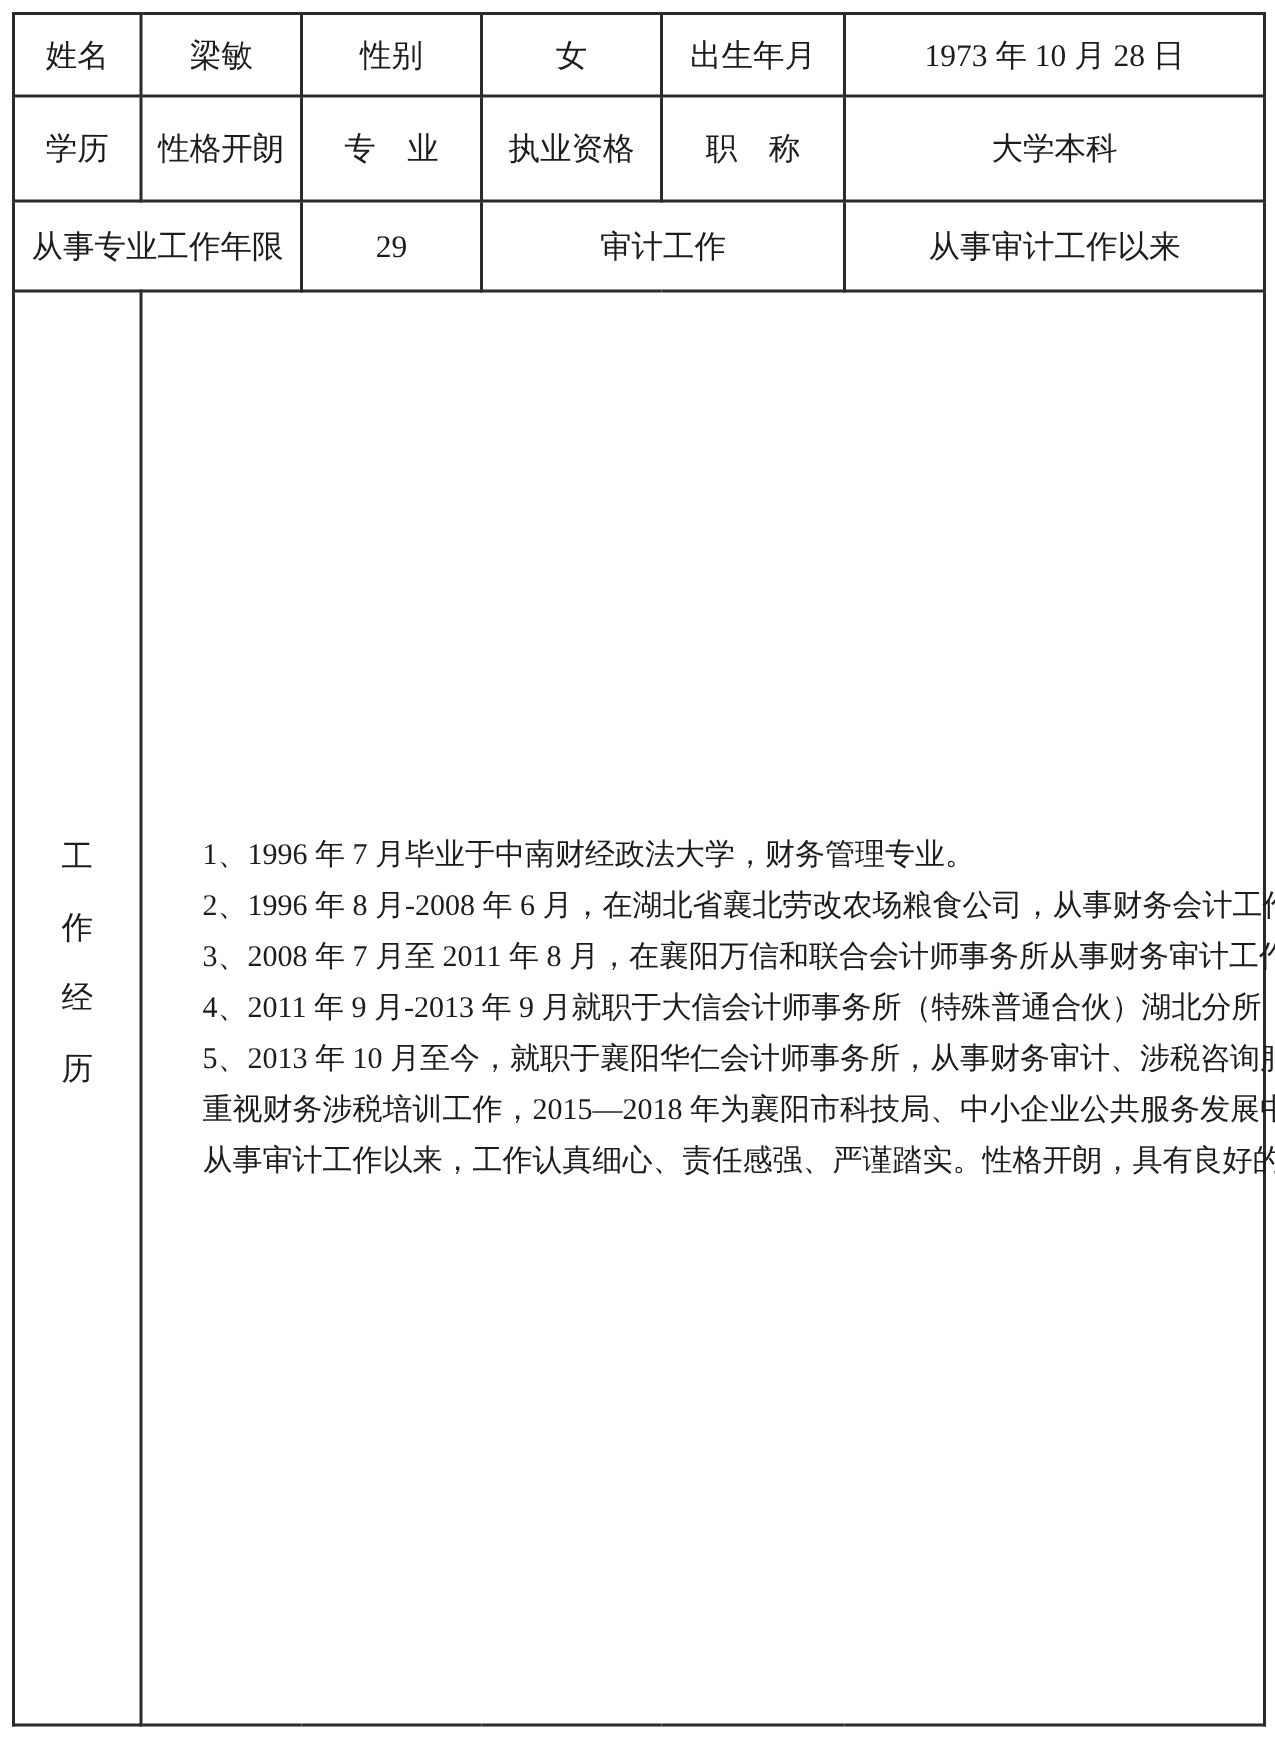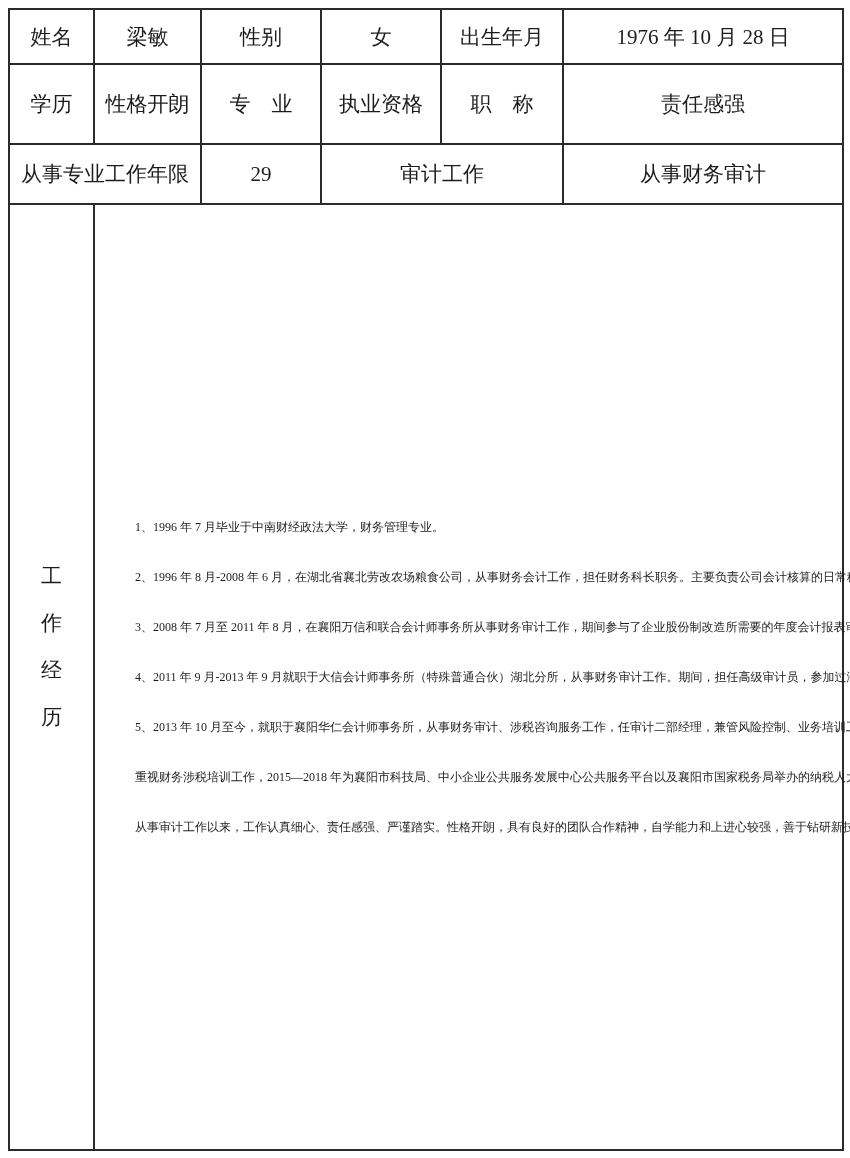--- a/index.html
+++ b/index.html
@@ -27,21 +27,21 @@
   }
   table.resume td {
     border: 2px solid #2b2b2b;
     padding: 0;
     font-size: 21px;
     text-align: center;
     vertical-align: middle;
     white-space: nowrap;
   }
   tr.r1 { height: 55px; }
-  tr.r2 { height: 80px; }
+  tr.r2 { height: 70px; }
   tr.r3 { height: 60px; }
   td.exp-label {
     vertical-align: middle;
   }
   td.exp-label .vstack {
     display: flex;
     flex-direction: column;
     align-items: center;
     justify-content: center;
     gap: 26px;
@@ -52,22 +52,22 @@
     font-size: 21px;
     line-height: 21px;
   }
   td.exp-body {
     vertical-align: top;
     text-align: left;
     white-space: normal;
     padding: 6px 2px 0 4px;
   }
   td.exp-body p {
-    margin: 16px;
-    font-size: 12px;
+    margin: 0;
+    font-size: 20px;
     line-height: 34px;
     text-align: justify;
     text-justify: inter-ideograph;
     text-indent: 2em;
   }
 </style>
 </head>
 <body>
 
 <div class="page">
@@ -80,35 +80,35 @@
       <col style="width:122px">
       <col style="width:280px">
     </colgroup>
     <tbody>
       <tr class="r1">
         <td>姓名</td>
         <td>梁敏</td>
         <td>性别</td>
         <td>女</td>
         <td>出生年月</td>
-        <td>1976 年 10 月 28 日</td>
+        <td>1973 年 10 月 28 日</td>
       </tr>
       <tr class="r2">
         <td>学历</td>
         <td>性格开朗</td>
         <td>专　业</td>
         <td>执业资格</td>
         <td>职　称</td>
-        <td>责任感强</td>
+        <td>大学本科</td>
       </tr>
       <tr class="r3">
         <td colspan="2">从事专业工作年限</td>
         <td>29</td>
         <td colspan="2">审计工作</td>
-        <td>从事财务审计</td>
+        <td>从事审计工作以来</td>
       </tr>
       <tr class="r4">
         <td class="exp-label">
           <div class="vstack">
             <span>工</span>
             <span>作</span>
             <span>经</span>
             <span>历</span>
           </div>
         </td>

